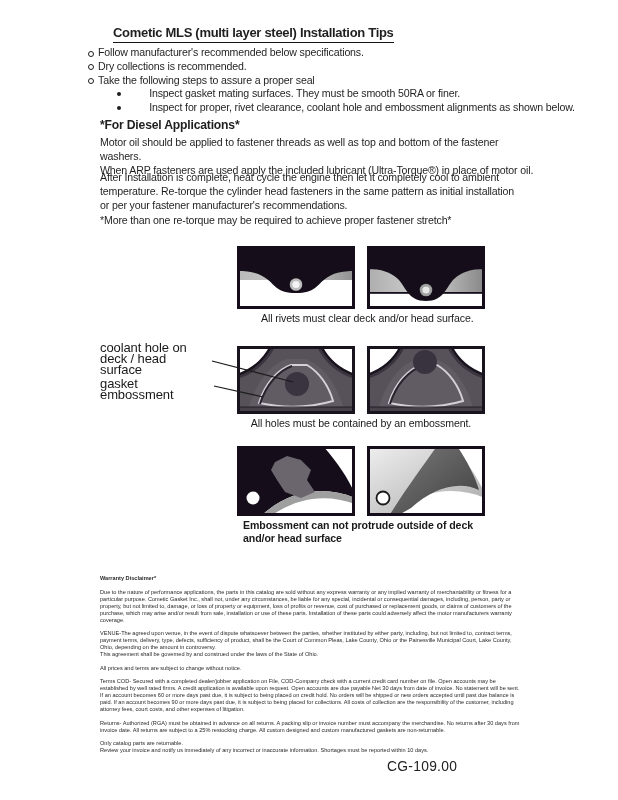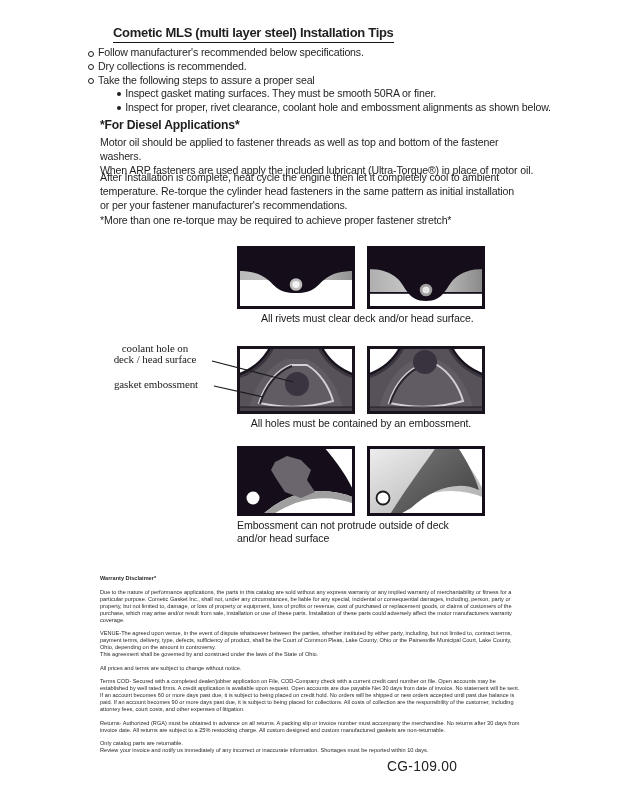--- a/index.html
+++ b/index.html
@@ -7,32 +7,32 @@
   .page{position:relative;width:618px;height:800px;background:#fff;overflow:hidden;}
   .abs{position:absolute;}
   .pre{white-space:pre-line;}
 
   .title{left:113px;top:25px;font-size:13px;font-weight:bold;letter-spacing:-0.3px;
          border-bottom:1.6px solid #151515;padding-bottom:2px;}
 
   .bullets{left:88px;top:46px;font-size:10.6px;letter-spacing:-0.15px;}
   .b-row{display:flex;align-items:flex-start;line-height:13.8px;}
   .b-dot{width:4px;height:4px;border:1px solid #1f1f1f;border-radius:50%;margin:4.5px 4px 0 0;flex:none;}
-  .sub{margin-left:29px;}
+  .sub{margin-left:29px;gap:24px;}
   .s-dot{width:4.2px;height:4.2px;background:#1f1f1f;border-radius:50%;margin:4.5px 4px 0 0;flex:none;}
 
   .h2{left:100px;top:118px;font-size:12.2px;font-weight:bold;letter-spacing:-0.2px;}
   .para{left:100px;font-size:10.6px;line-height:14px;letter-spacing:-0.15px;width:440px;}
   .p1{top:135px;} .p2{top:170px;} .p3{top:213px;}
 
   .rw-label{font-size:13.2px;letter-spacing:0.4px;width:118px;text-align:center;color:#1a1a1a;margin-top:43px;}
   .panel{width:118px;}
   .caption{font-size:10.6px;letter-spacing:-0.1px;color:#1a1a1a;line-height:12.5px;}
 
-  .ann{font-size:11px;letter-spacing:-0.1px;text-align:center;color:#1a1a1a;line-height:10.8px;font-family:Liberation Serif, serif;}
+  .ann{font-size:13px;letter-spacing:-0.1px;text-align:left;color:#1a1a1a;line-height:10.8px;}
 
   .disc{left:100px;top:575px;width:424px;font-size:5.6px;line-height:7px;color:#2a2a2a;}
   .disc .hd{font-weight:bold;margin:0 0 6.5px 0;}
   .disc p{margin:0 0 6.5px 0;}
 
   .code{left:387px;top:759px;font-size:13.8px;letter-spacing:0.3px;color:#222;}
   svg{display:block;}
 </style>
 </head>
 <body>
@@ -191,21 +191,21 @@
         </linearGradient>
       </defs>
       <rect width="118" height="70" fill="#ffffff"></rect>
       <path d="M0,0 H86 C101,17 111,32 118,48 V52 C84,38 50,46 24,70 H0 Z" fill="url(#r3l)"></path>
       <path d="M70,0 H90 C100,15 108,30 112,44 C92,34 66,42 44,62 L30,70 H22 C38,44 56,20 70,0 Z" fill="url(#r3d)"></path>
       <circle cx="16" cy="52" r="6.5" fill="#ffffff" stroke="#1a1a1a" stroke-width="1.8"></circle>
       <rect x="1.5" y="1.5" width="115" height="67" fill="none" stroke="#150e1a" stroke-width="3"></rect>
     </svg>
   </div>
 
-  <div class="abs caption pre" style="left:237px;top:519px;">Embossment can not protrude outside of deck
+  <div class="abs caption pre" style="left:243px;top:519px;font-weight:bold;">Embossment can not protrude outside of deck
 and/or head surface</div>
 
   <div class="abs disc">
     <p class="hd">Warranty Disclaimer*</p>
     <p class="pre">Due to the nature of performance applications, the parts in this catalog are sold without any express warranty or any implied warranty of merchantability or fitness for a particular purpose.  Cometic Gasket Inc., shall not, under any circumstances, be liable for any special, incidental or consequential damages, including, person, party or property, but not limited to, damage, or loss of property or equipment, loss of profits or revenue, cost of purchased or replacement goods, or claims of customers of the purchase, which may arise and/or result from sale, installation or use of these parts.  Installation of these parts could adversely affect the motor manufacturers warranty coverage.</p>
     <p class="pre">VENUE-The agreed upon venue, in the event of dispute whatsoever between the parties, whether instituted by either party, including, but not limited to, contract terms, payment terms, delivery, type, defects, sufficiency of product, shall be the Court of Common Pleas, Lake County, Ohio or the Painesville Municipal Court, Lake County, Ohio, depending on the amount in controversy.
 This agreement shall be governed by and construed under the laws of the State of Ohio.</p>
     <p class="pre">All prices and terms are subject to change without notice.</p>
     <p class="pre">Terms COD- Secured with a completed dealer/jobber application on File, COD-Company check with a current credit card number on file.  Open accounts may be established by well rated firms.  A credit application is available upon request.  Open accounts are due payable Net 30 days from date of invoice.  No statement will be sent.  If an account becomes 60 or more days past due, it is subject to being placed on credit hold.  No orders will be shipped or new orders accepted until past due balance is paid.  If an account becomes 90 or more days past due, it is subject to being placed for collections.  All costs of collection are the responsibility of the customer, including attorney fees, court costs, and other expenses of litigation.</p>
     <p class="pre">Returns- Authorized (RGA) must be obtained in advance on all returns.  A packing slip or invoice number must accompany the merchandise.  No returns after 30 days from invoice date.  All returns are subject to a 25% restocking charge.  All custom designed and custom manufactured gaskets are non-returnable.</p>

